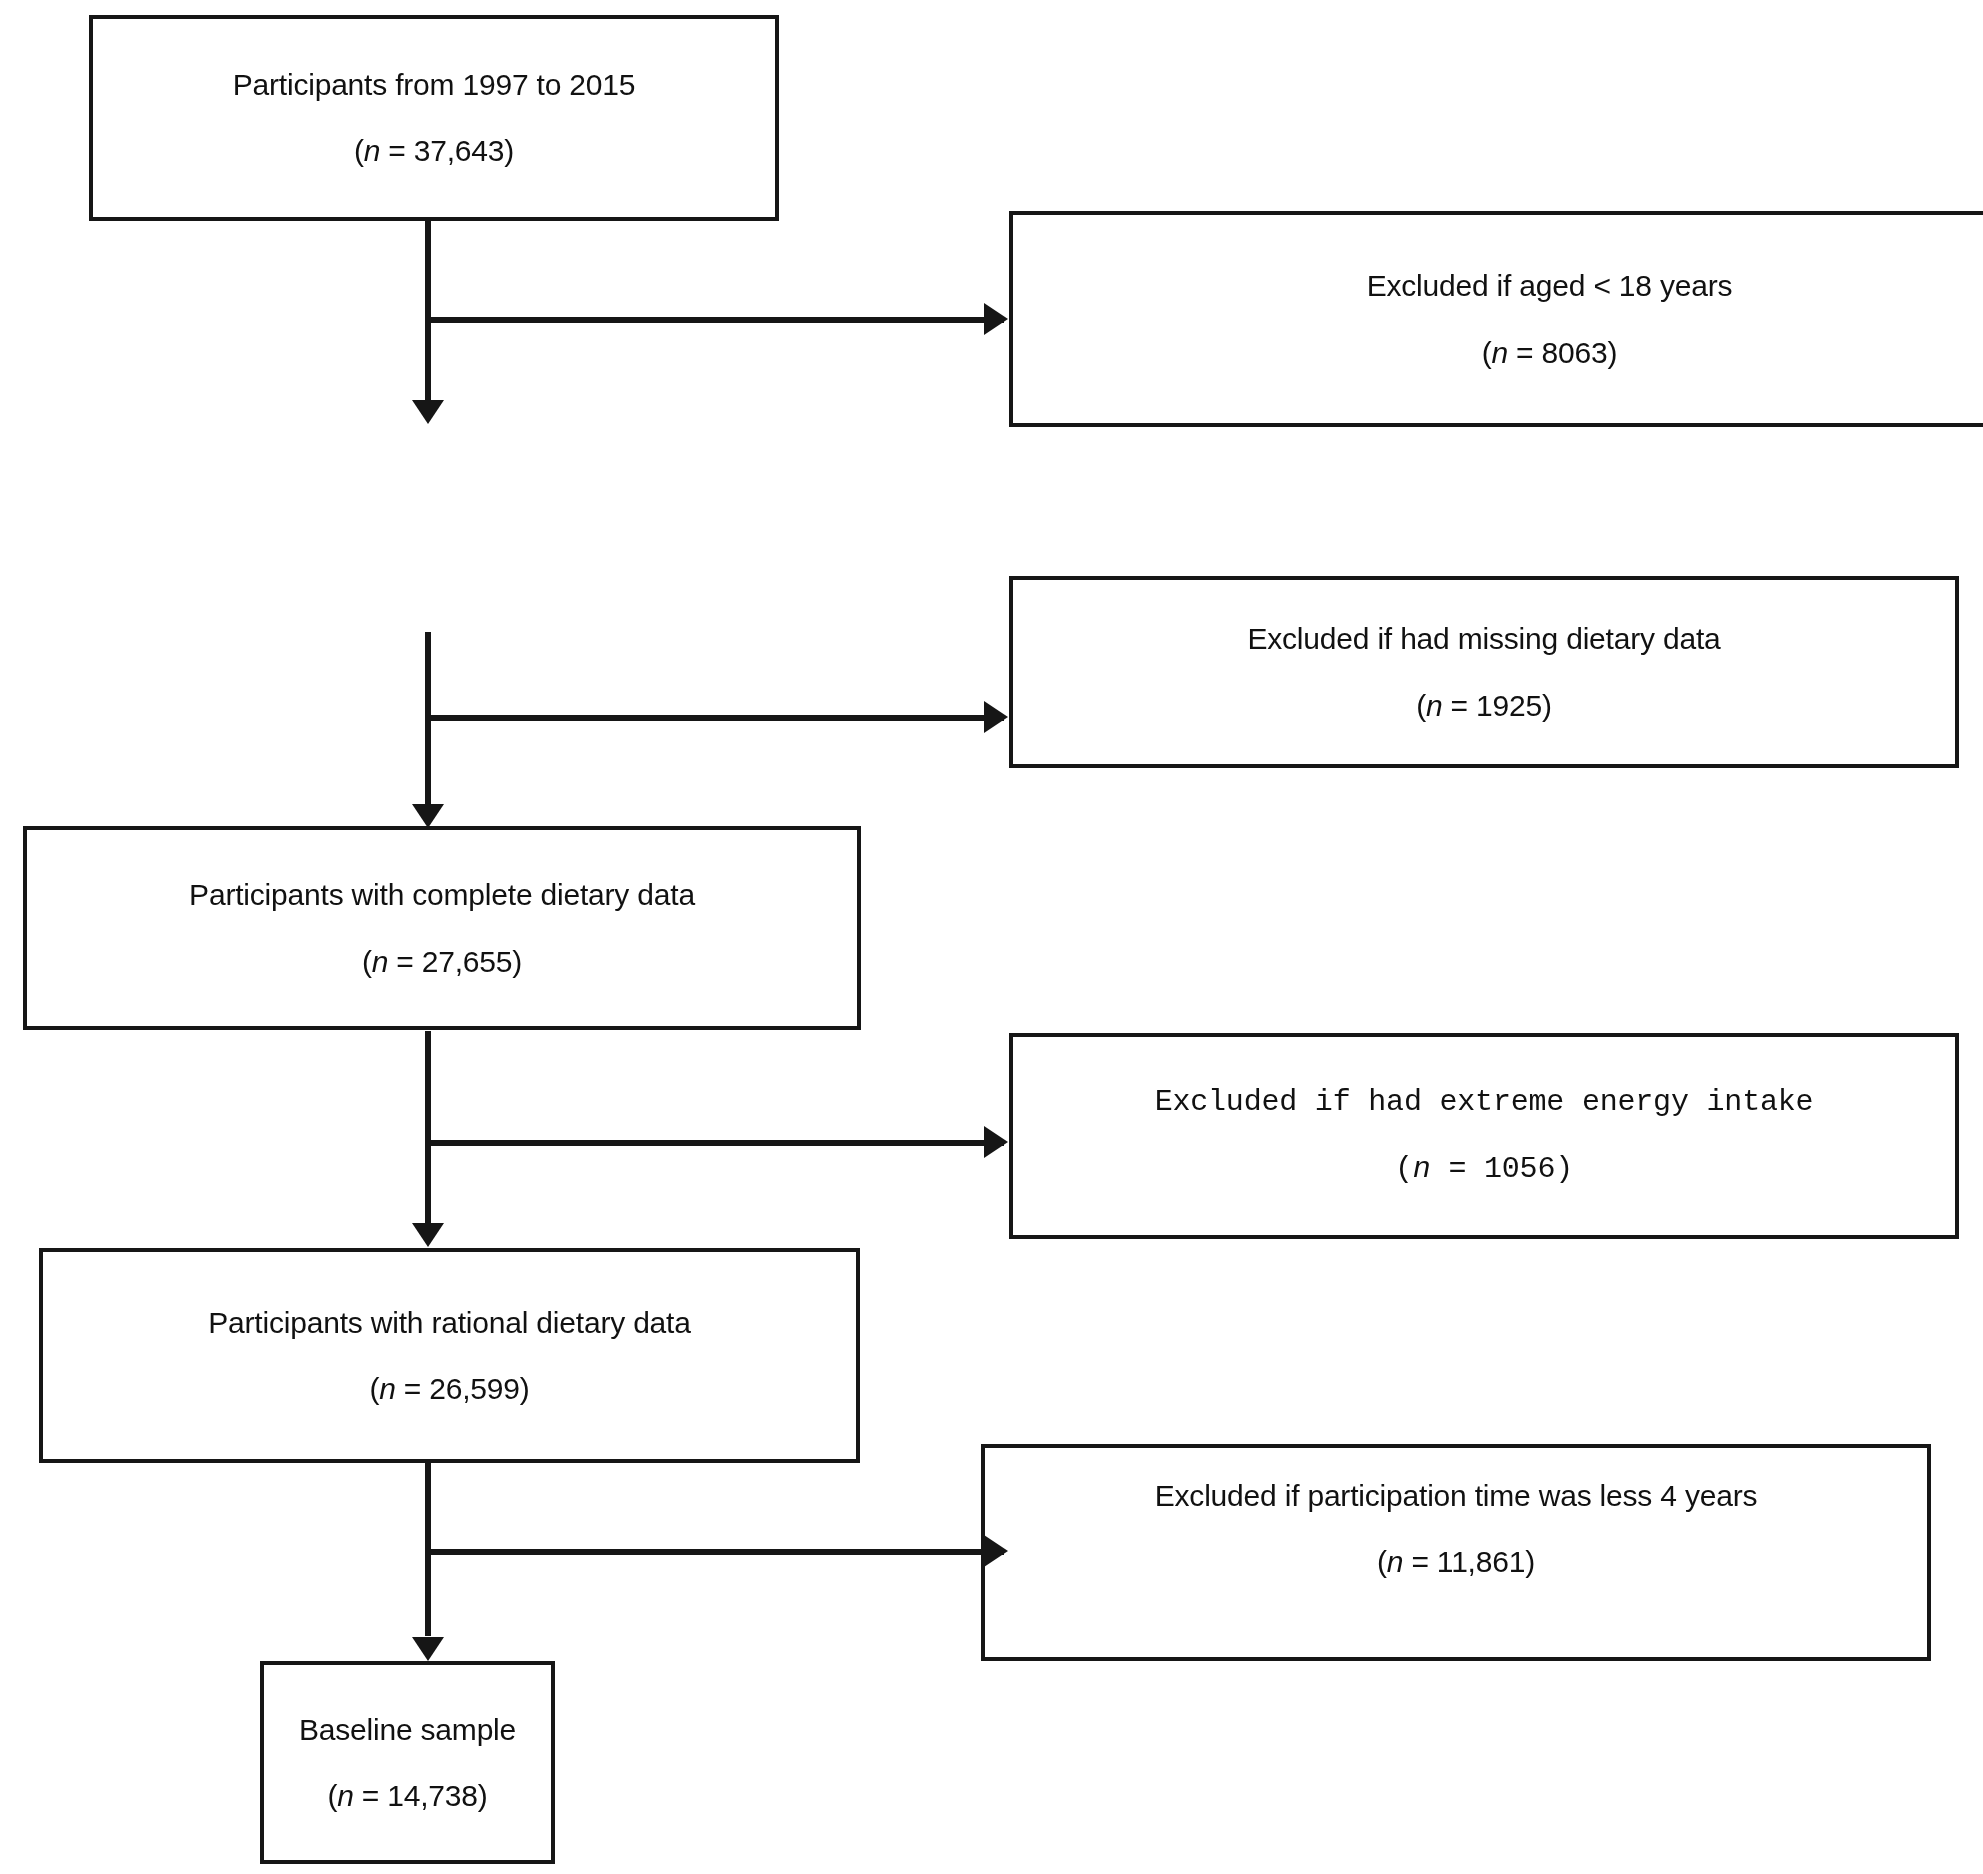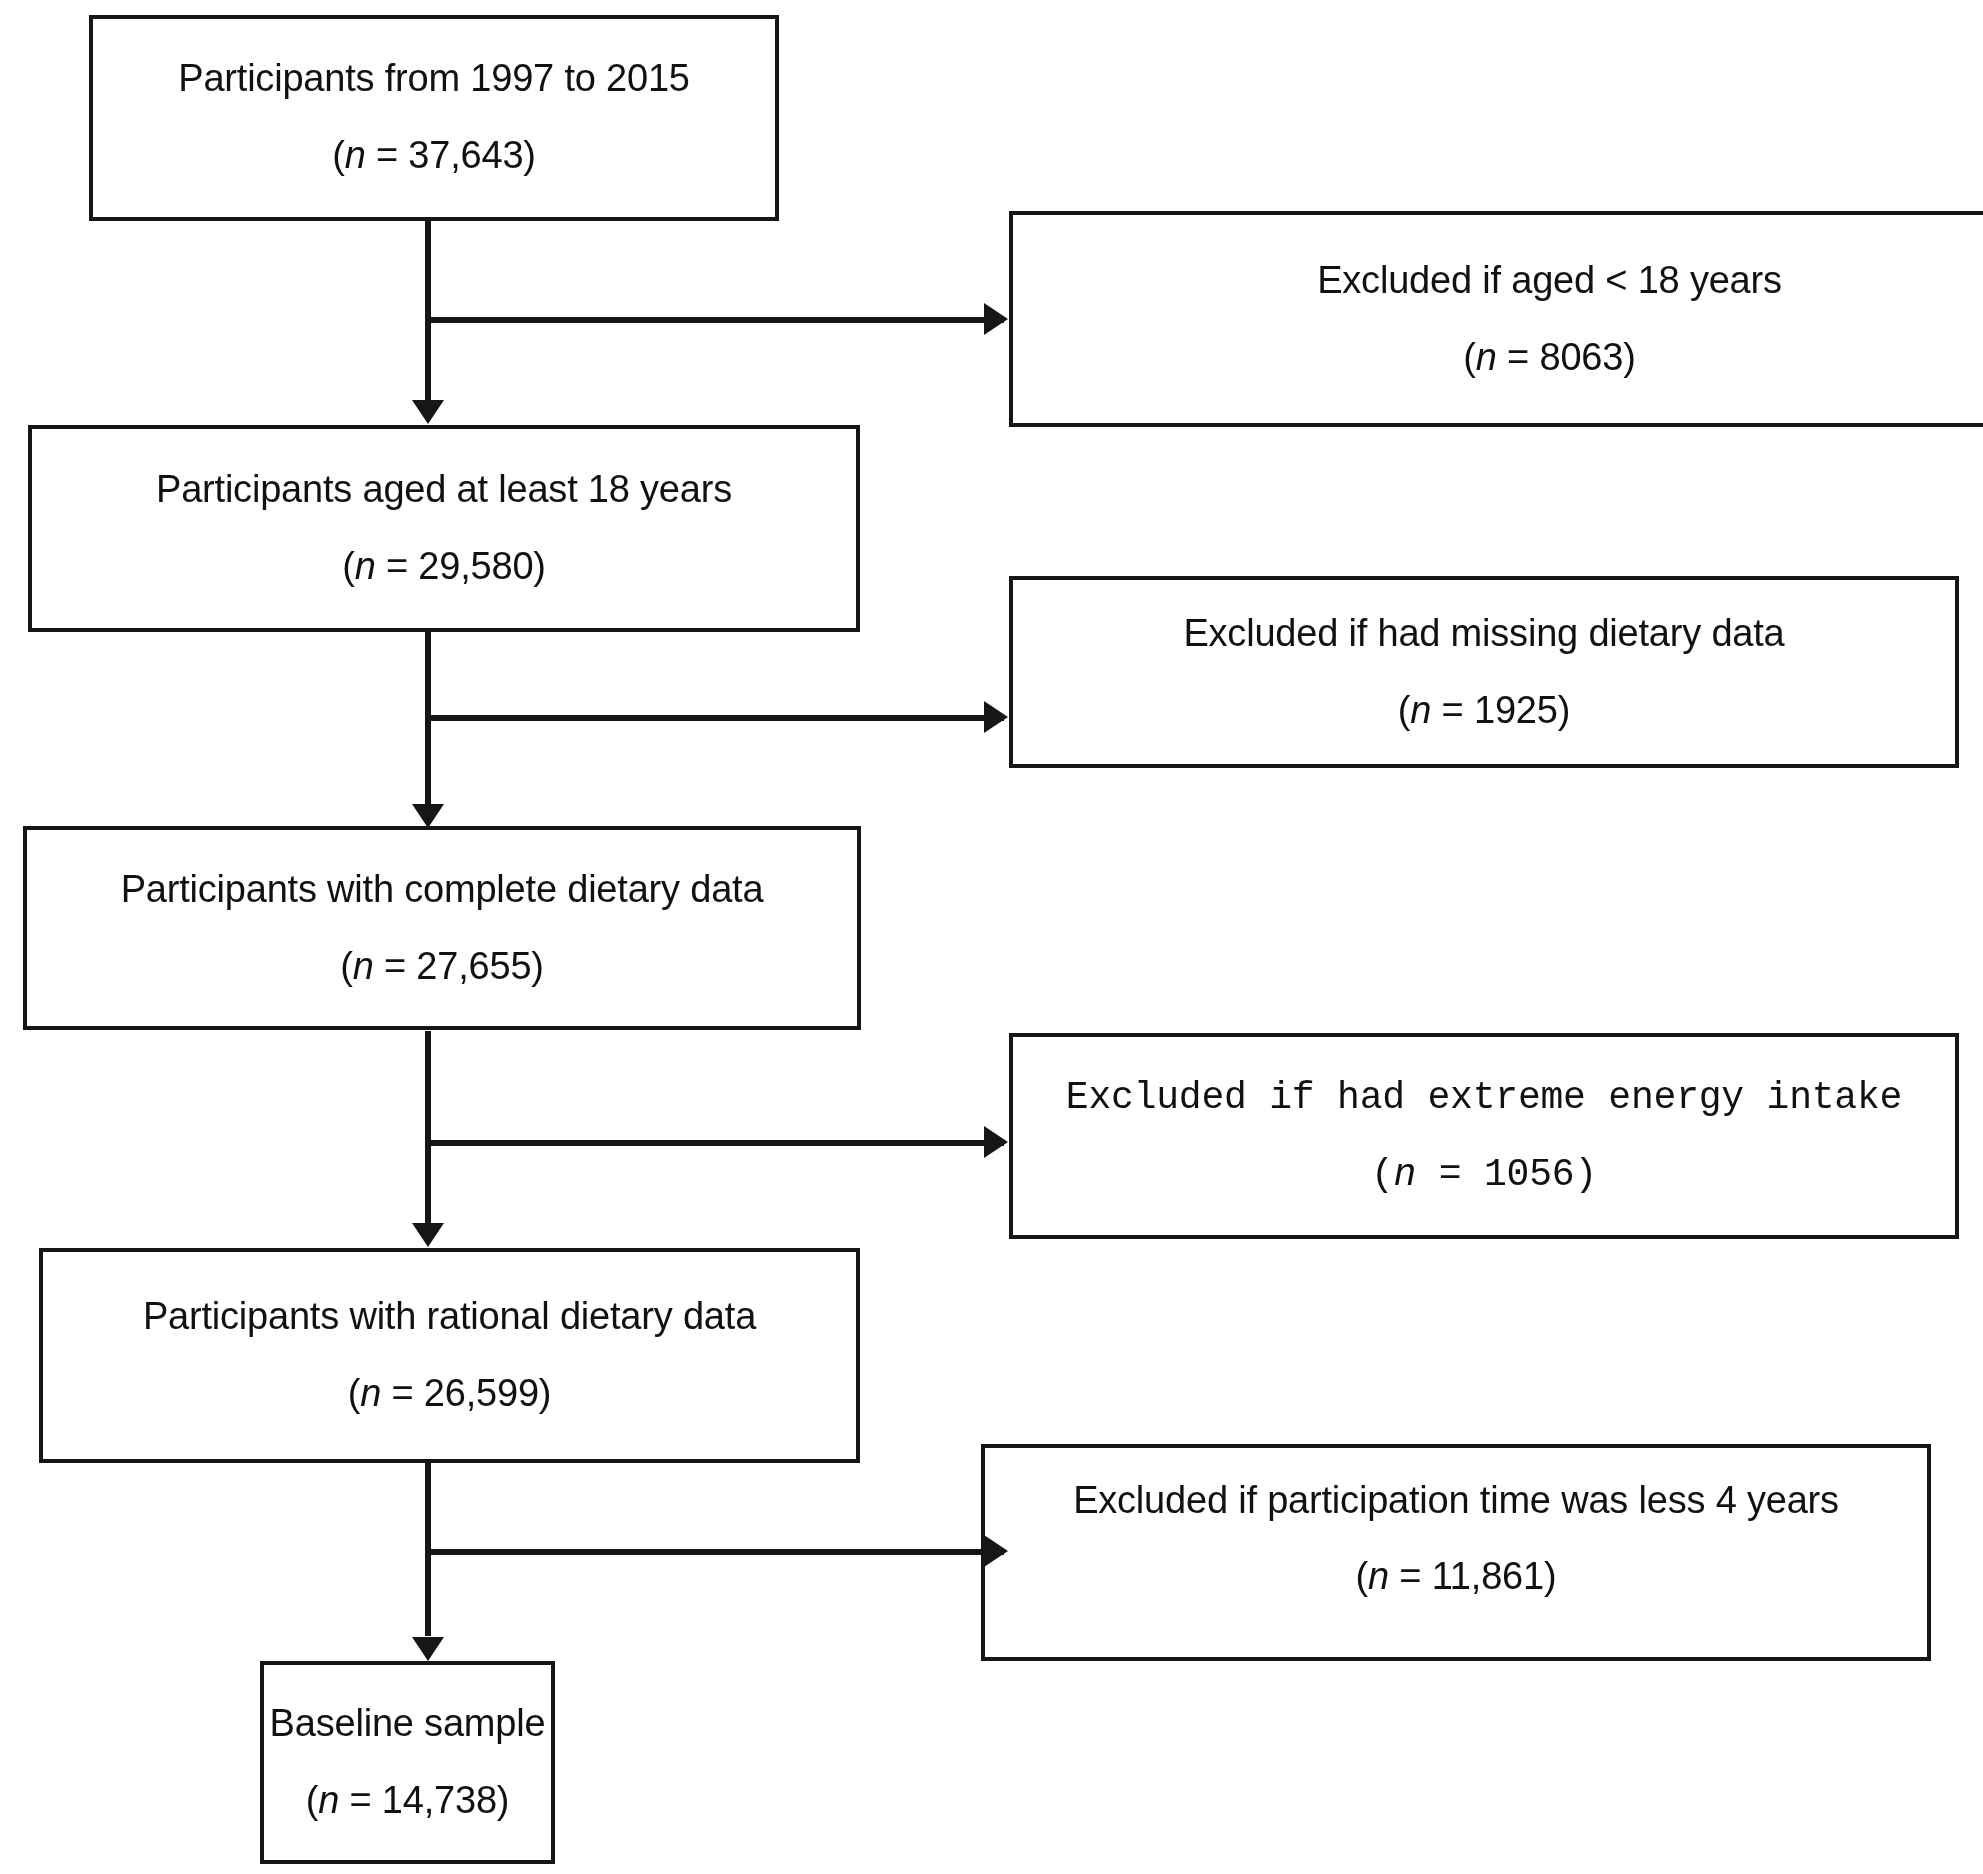--- a/index.html
+++ b/index.html
@@ -22,21 +22,21 @@
     position: absolute;
     box-sizing: border-box;
     border: 4px solid #161616;
     background: #ffffff;
     display: flex;
     flex-direction: column;
     align-items: center;
     justify-content: center;
     text-align: center;
     color: #111111;
-    font-size: 38px;
+    font-size: 30px;
     line-height: 1.30;
     letter-spacing: -0.2px;
   }
   .flow-box .line1 {
     display: block;
     white-space: nowrap;
   }
   .flow-box .line2 {
     display: block;
     white-space: nowrap;
@@ -80,24 +80,20 @@
 </head>
 <body>
 
 <div id="canvas">
 
   <div class="flow-box" style="left:89px; top:14.6px; width:690px; height:206px;">
     <span class="line1">Participants from 1997 to 2015</span>
     <span class="line2">(<em>n</em> = 37,643)</span>
   </div>
 
-  <div class="flow-box" style="left:28px; top:425px; width:832px; height:207px;">
-    <span class="line1">Participants aged at least 18 years</span>
-    <span class="line2">(<em>n</em> = 29,580)</span>
-  </div>
 
   <div class="flow-box" style="left:23px; top:826px; width:838px; height:204px;align-items:center;">
     <span class="line1">Participants with complete dietary data</span>
     <span class="line2">(<em>n</em> = 27,655)</span>
   </div>
 
   <div class="flow-box" style="left:39px; top:1248px; width:821px; height:215px;">
     <span class="line1">Participants with rational dietary data</span>
     <span class="line2">(<em>n</em> = 26,599)</span>
   </div>

